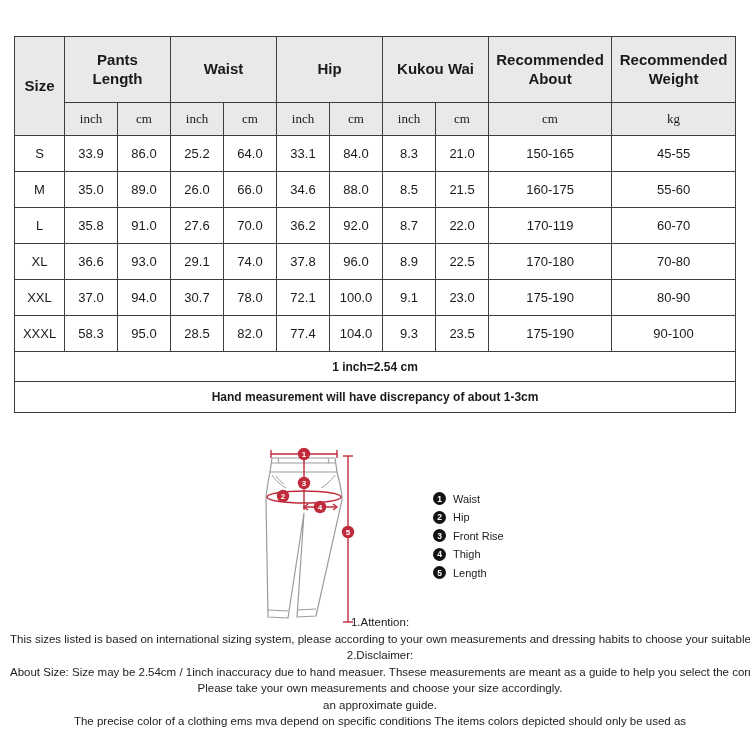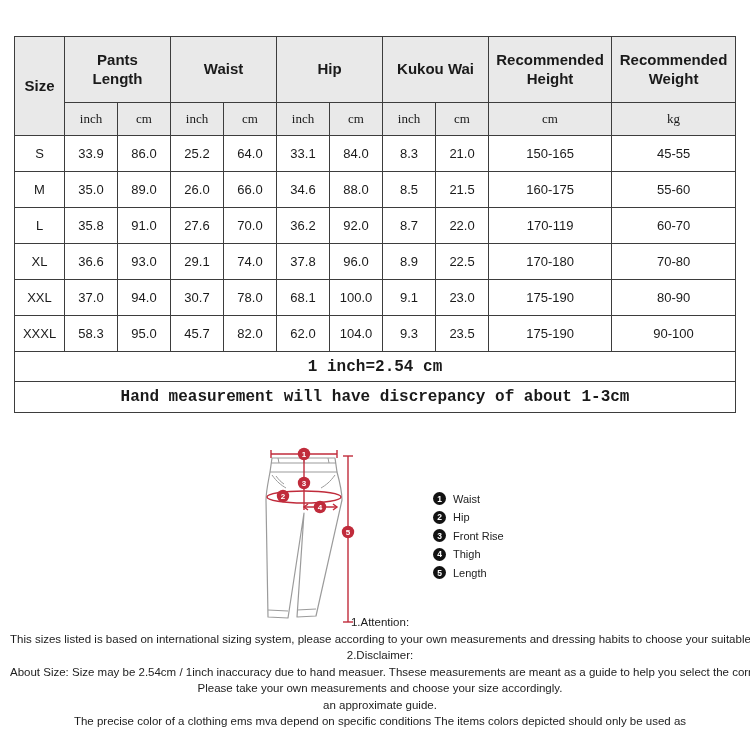--- a/index.html
+++ b/index.html
@@ -14,22 +14,22 @@
     border:1px solid #3d3d3d;text-align:center;vertical-align:middle;padding:0;
     font-family:"Liberation Sans", sans-serif;
   }
   th.main-h{background:#e9e9e9;font-size:15px;font-weight:bold;line-height:1.25;}
   th.main-h .wrap-narrow{display:inline-block;max-width:64px;text-align:center;}
   tr.top-row{height:66px;}
   tr.unit-row{height:33px;}
   tr.unit-row td{background:#e9e9e9;font-size:13px;font-weight:normal;font-family:Liberation Serif, serif;}
   tr.data-row{height:36px;}
   tr.data-row td{font-size:13px;background:#ffffff;}
-  tr.foot-row td{background:#ffffff;font-family:Liberation Mono, monospace;
-    font-weight:bold;font-size:16px;}
+  tr.foot-row td{background:#ffffff;font-family:Liberation Sans, sans-serif;
+    font-weight:bold;font-size:12px;}
   tr.foot-row.f1{height:30px;}
   tr.foot-row.f2{height:31px;}
   
   .pants-svg{position:absolute;left:248px;top:443px;}
   .legend{position:absolute;left:433px;top:492px;display:flex;flex-direction:column;}
   .legend-row{display:flex;align-items:center;height:13.5px;margin-bottom:5px;}
   .legend-dot{width:13px;height:13px;border-radius:50%;background:#121212;color:#fff;
     font-size:8.5px;font-weight:bold;display:flex;align-items:center;justify-content:center;
     flex:0 0 13px;}
   .legend-label{margin-left:7px;font-size:11px;color:#222;}
@@ -56,21 +56,21 @@
       <col style="width:123px">
         <col style="width:124px">
     </colgroup>
     <tbody>
       <tr class="top-row">
         <th class="main-h" rowspan="2">Size</th>
         <th class="main-h" colspan="2"><span class="wrap-narrow">Pants Length</span></th>
         <th class="main-h" colspan="2">Waist</th>
         <th class="main-h" colspan="2">Hip</th>
         <th class="main-h" colspan="2">Kukou Wai</th>
-        <th class="main-h">Recommended Height</th>
+        <th class="main-h">Recommended About</th>
         <th class="main-h">Recommended Weight</th>
       </tr>
       <tr class="unit-row">
         <td>inch</td>
         <td>cm</td>
         <td>inch</td>
         <td>cm</td>
         <td>inch</td>
         <td>cm</td>
         <td>inch</td>
@@ -130,34 +130,34 @@
           <td>22.5</td>
           <td>170-180</td>
           <td>70-80</td>
         </tr>
         <tr class="data-row">
           <td>XXL</td>
           <td>37.0</td>
           <td>94.0</td>
           <td>30.7</td>
           <td>78.0</td>
-          <td>68.1</td>
+          <td>72.1</td>
           <td>100.0</td>
           <td>9.1</td>
           <td>23.0</td>
           <td>175-190</td>
           <td>80-90</td>
         </tr>
         <tr class="data-row">
           <td>XXXL</td>
           <td>58.3</td>
           <td>95.0</td>
-          <td>45.7</td>
+          <td>28.5</td>
           <td>82.0</td>
-          <td>62.0</td>
+          <td>77.4</td>
           <td>104.0</td>
           <td>9.3</td>
           <td>23.5</td>
           <td>175-190</td>
           <td>90-100</td>
         </tr>
         <tr class="foot-row f1">
         <td colspan="11">1 inch=2.54 cm</td>
       </tr>
       <tr class="foot-row f2">

